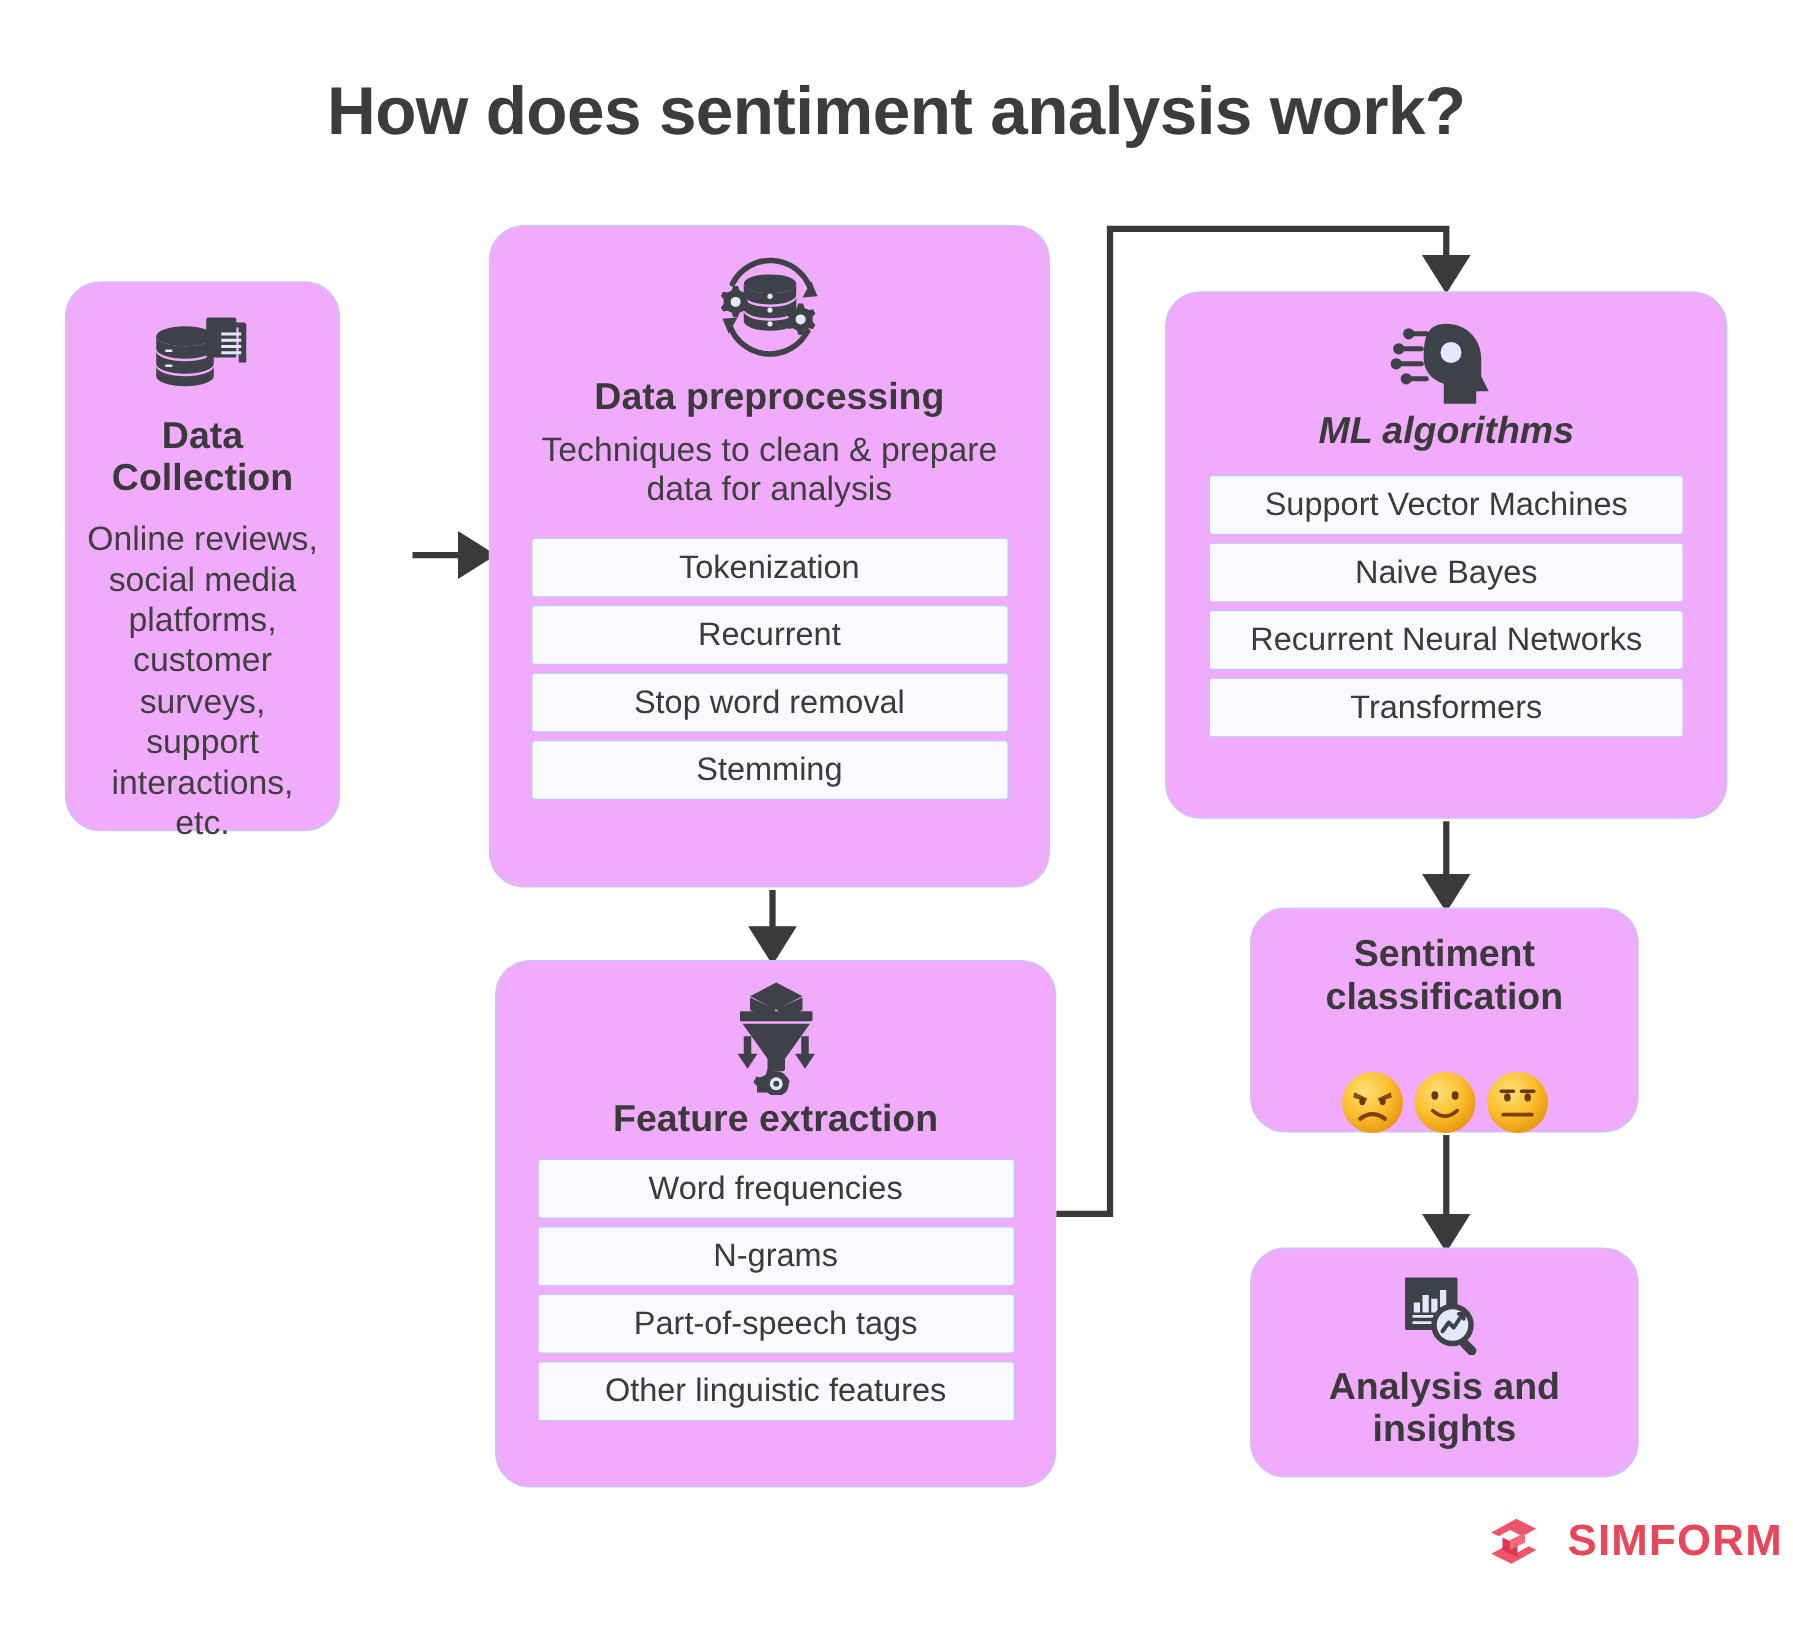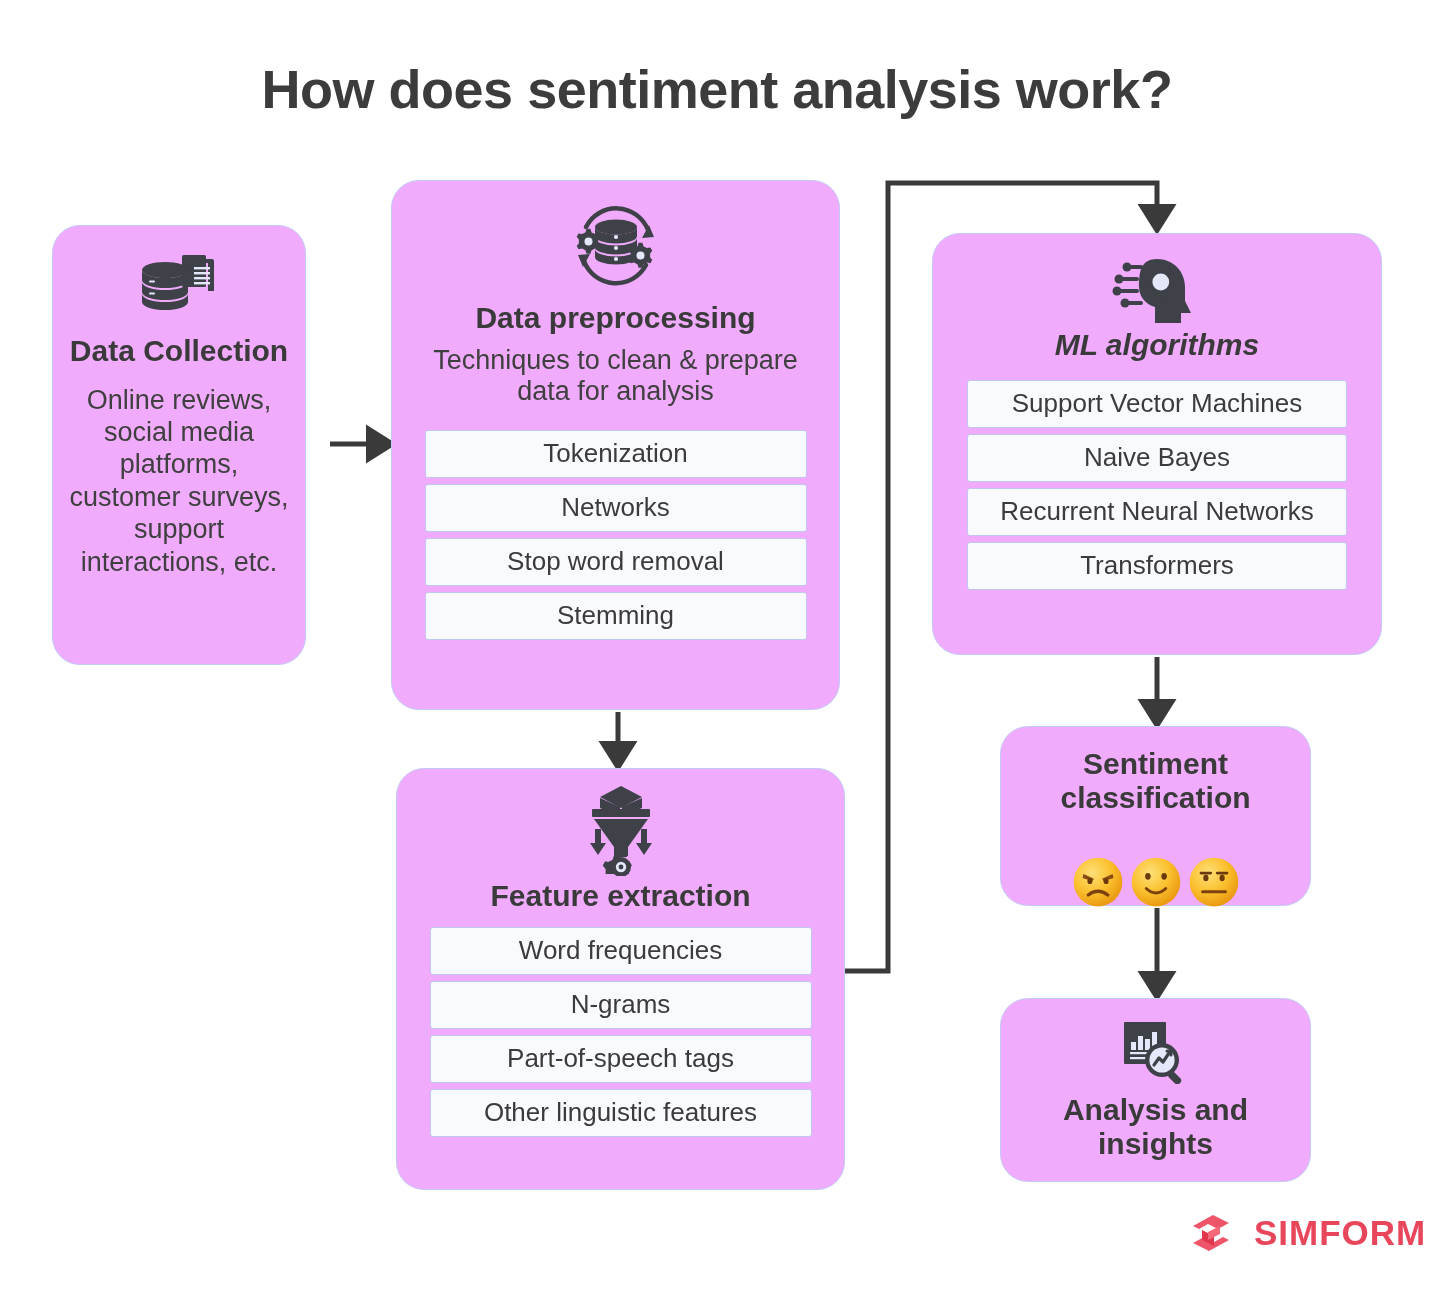--- a/index.html
+++ b/index.html
@@ -79,21 +79,21 @@
     font-size: 26px;
     color: #3b3b3b;
     text-align: center;
     padding: 9px 4px 11px;
     box-sizing: border-box;
     line-height: 1;
   }
 
   
   #card-collection {
-    left: 52px; top: 225px; width: 254px; height: 440px;
+    left: 52px; top: 225px; width: 220px; height: 440px;
     padding: 26px 12px 0;
   }
   #card-preprocessing {
     left: 391px; top: 180px; width: 449px; height: 530px;
     padding: 20px 22px 0;
   }
   #card-feature {
     left: 396px; top: 768px; width: 449px; height: 422px;
     padding: 14px 22px 0;
   }
@@ -245,21 +245,21 @@
           <circle cx="24.5" cy="38.5" r="4" fill="#e5e7fb"></circle>
           <path d="M70 45 l3.4 -1.6 l1.2 -3.6 l3.8 0 l1.2 3.6 l3.4 1.6 l3.4 -0.6 l1.9 3.3 l-2.2 2.7 l0 3.8 l2.2 2.7 l-1.9 3.3 l-3.4 -0.6 l-3.4 1.6 l-1.2 3.6 l-3.8 0 l-1.2 -3.6 l-3.4 -1.6 l-3.4 0.6 l-1.9 -3.3 l2.2 -2.7 l0 -3.8 l-2.2 -2.7 z"></path>
           <circle cx="76.5" cy="52.5" r="4" fill="#e5e7fb"></circle>
         </g>
       </svg>
     </div>
     <div class="card-title" style="margin-top:8px;">Data preprocessing</div>
     <div class="card-sub" style="margin-top:10px;">Techniques to clean &amp; prepare data for analysis</div>
     <div class="pill-list" style="margin-top:22px;">
       <div class="pill" style="width:382px;">Tokenization</div>
-      <div class="pill" style="width:382px;">Networks</div>
+      <div class="pill" style="width:382px;">Recurrent</div>
       <div class="pill" style="width:382px;">Stop word removal</div>
       <div class="pill" style="width:382px;">Stemming</div>
     </div>
   </div>
 
   <div class="card" id="card-feature">
     <div class="icon-wrap" style="height:94px;">
       <svg width="86" height="92" viewBox="0 0 86 92" xmlns="http://www.w3.org/2000/svg">
         <g fill="#3f4149">
           <path d="M43 2 L64 13 L43 24 L22 13 z"></path>

